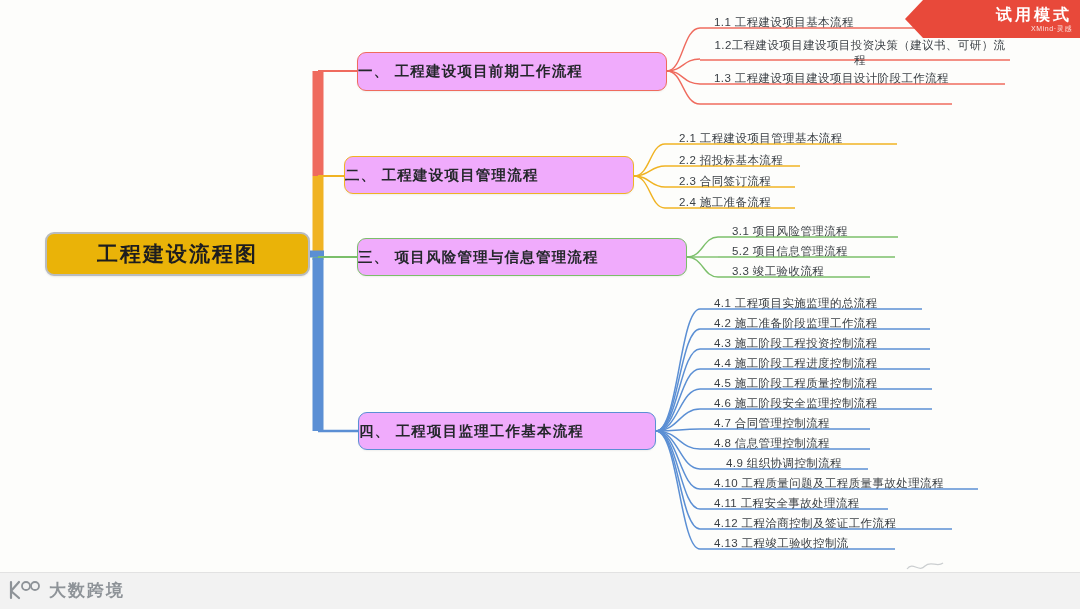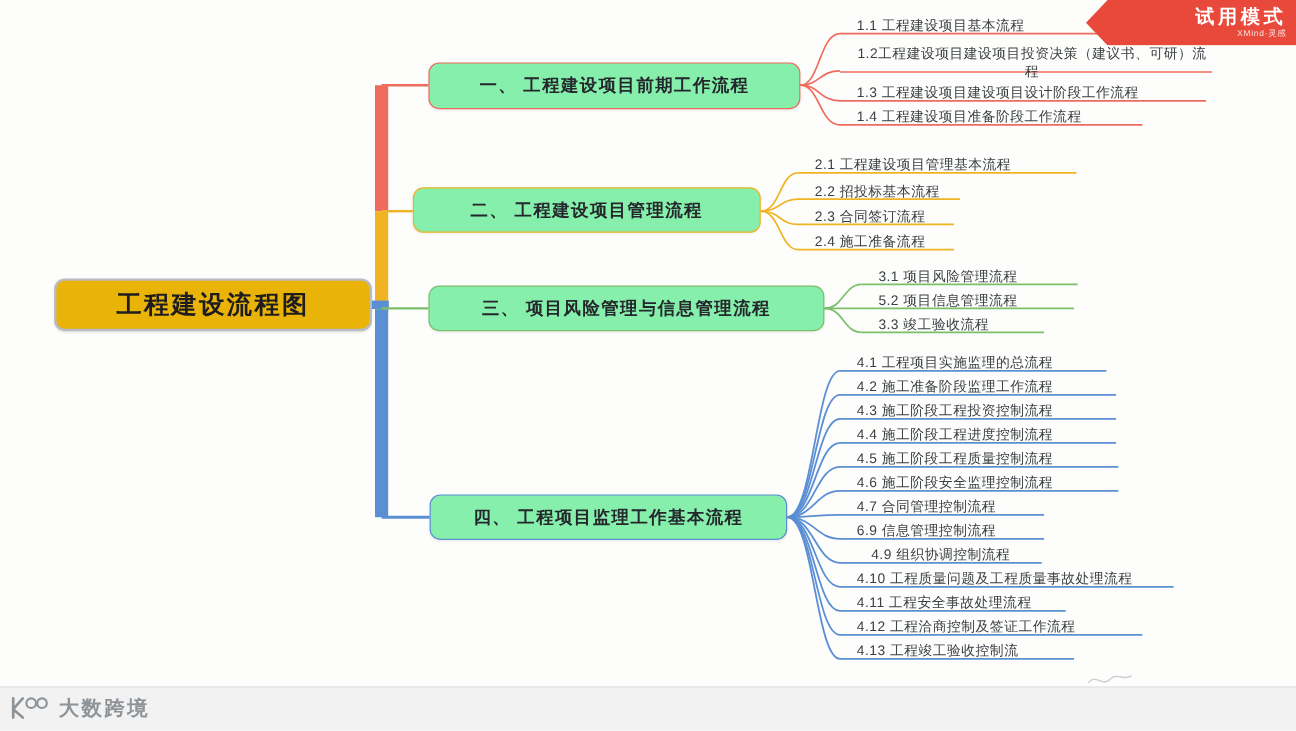--- a/index.html
+++ b/index.html
@@ -22,22 +22,22 @@
     box-shadow:0 1px 2px rgba(0,0,0,.08);
   }
   .root-node span{
     font-size:21px;font-weight:bold;color:#1d1d1f;letter-spacing:2px;
   }
 
   
   .main-node{
     position:absolute;box-sizing:border-box;
     border-width:1.6px;border-style:solid;border-radius:9px;
-    background:#86efac;
-    display:flex;align-items:center;justify-content:center;
+    background:#f0abfc;
+    display:flex;align-items:center;justify-content:flex-start;
     box-shadow:0 1px 2px rgba(0,0,0,.06);
   }
   .main-node span{
     font-size:14.5px;font-weight:bold;color:#24272b;letter-spacing:1.2px;
     white-space:nowrap;
   }
   #main-1{left:357px;top:52px;width:310px;height:39px;border-color:#ef6b5e;}
   #main-2{left:344px;top:156px;width:290px;height:38px;border-color:#f0b323;}
   #main-3{left:357px;top:238px;width:330px;height:38px;border-color:#7bbf6a;}
   #main-4{left:358px;top:412px;width:298px;height:38px;border-color:#5b8fd4;}
@@ -174,39 +174,38 @@
   <div class="main-node" id="main-3">
     <span>三、  项目风险管理与信息管理流程</span>
   </div>
   <div class="main-node" id="main-4">
     <span>四、  工程项目监理工作基本流程</span>
   </div>
 
   <div class="leaf" style="left:714px;top:15px;">1.1  工程建设项目基本流程</div>
   <div class="leaf wrap" style="left:710px;top:38px;width:300px;">1.2工程建设项目建设项目投资决策（建议书、可研）流程</div>
   <div class="leaf" style="left:714px;top:71px;">1.3  工程建设项目建设项目设计阶段工作流程</div>
-  <div class="leaf" style="left:714px;top:91px;">1.4  工程建设项目准备阶段工作流程</div>
 
   <div class="leaf" style="left:679px;top:131px;">2.1  工程建设项目管理基本流程</div>
   <div class="leaf" style="left:679px;top:153px;">2.2  招投标基本流程</div>
   <div class="leaf" style="left:679px;top:174px;">2.3  合同签订流程</div>
   <div class="leaf" style="left:679px;top:195px;">2.4  施工准备流程</div>
 
   <div class="leaf" style="left:732px;top:224px;">3.1  项目风险管理流程</div>
   <div class="leaf" style="left:732px;top:244px;">5.2  项目信息管理流程</div>
   <div class="leaf" style="left:732px;top:264px;">3.3  竣工验收流程</div>
 
   <div class="leaf" style="left:714px;top:296px;">4.1  工程项目实施监理的总流程</div>
   <div class="leaf" style="left:714px;top:316px;">4.2  施工准备阶段监理工作流程</div>
   <div class="leaf" style="left:714px;top:336px;">4.3  施工阶段工程投资控制流程</div>
   <div class="leaf" style="left:714px;top:356px;">4.4  施工阶段工程进度控制流程</div>
   <div class="leaf" style="left:714px;top:376px;">4.5  施工阶段工程质量控制流程</div>
   <div class="leaf" style="left:714px;top:396px;">4.6  施工阶段安全监理控制流程</div>
   <div class="leaf" style="left:714px;top:416px;">4.7  合同管理控制流程</div>
-  <div class="leaf" style="left:714px;top:436px;">6.9  信息管理控制流程</div>
+  <div class="leaf" style="left:714px;top:436px;">4.8  信息管理控制流程</div>
   <div class="leaf" style="left:714px;top:456px;margin-left:12px;">4.9  组织协调控制流程</div>
   <div class="leaf" style="left:714px;top:476px;">4.10  工程质量问题及工程质量事故处理流程</div>
   <div class="leaf" style="left:714px;top:496px;">4.11  工程安全事故处理流程</div>
   <div class="leaf" style="left:714px;top:516px;">4.12  工程洽商控制及签证工作流程</div>
   <div class="leaf" style="left:714px;top:536px;">4.13  工程竣工验收控制流</div>
 
   <svg class="corner-scribble" viewBox="0 0 40 16">
     <path d="M2 10 C8 2 14 14 20 7 C26 1 32 9 38 4" stroke="#9aa0a6" stroke-width="1.2" fill="none"></path>
   </svg>
 

